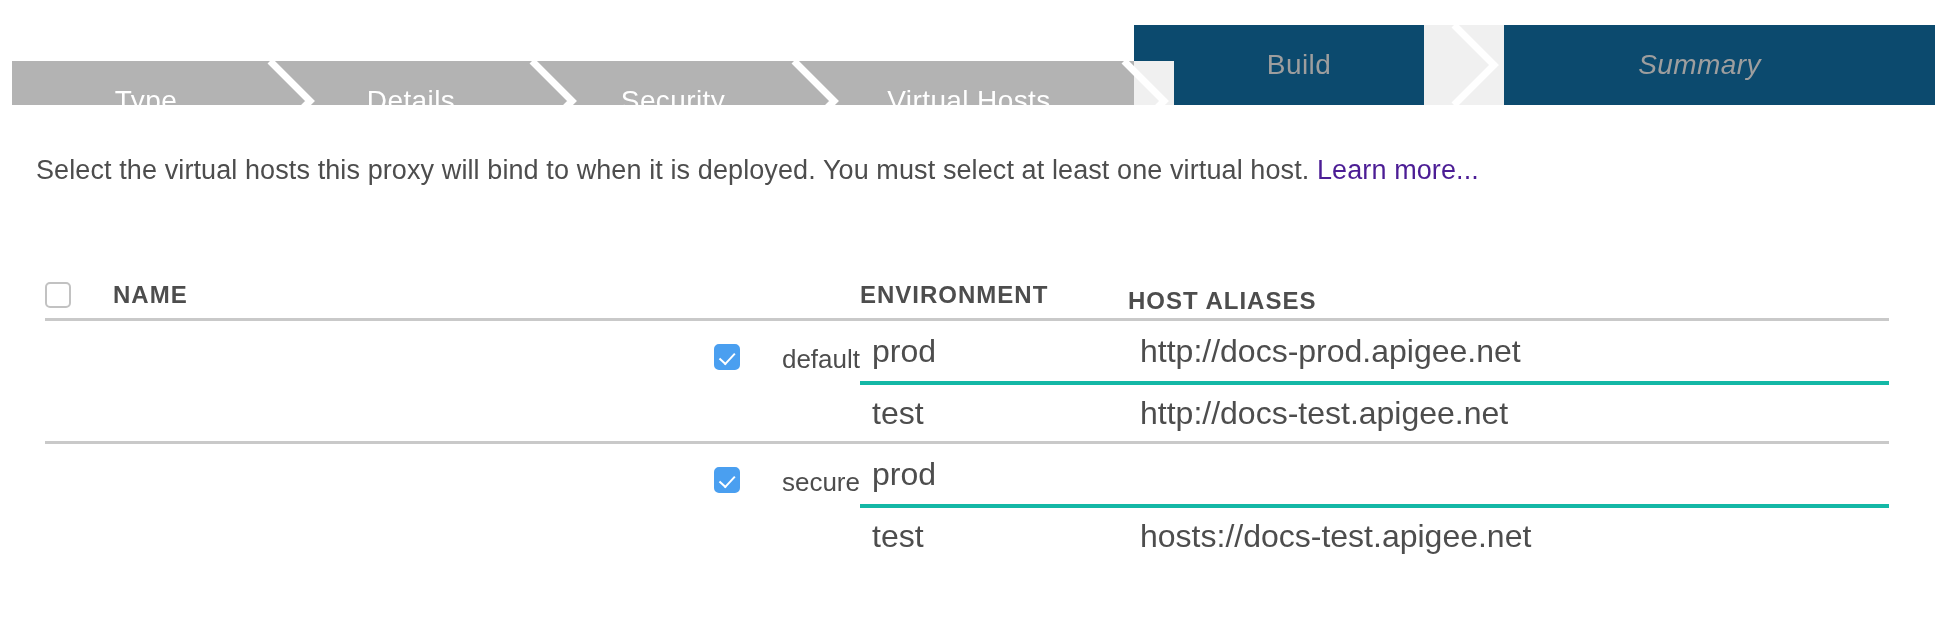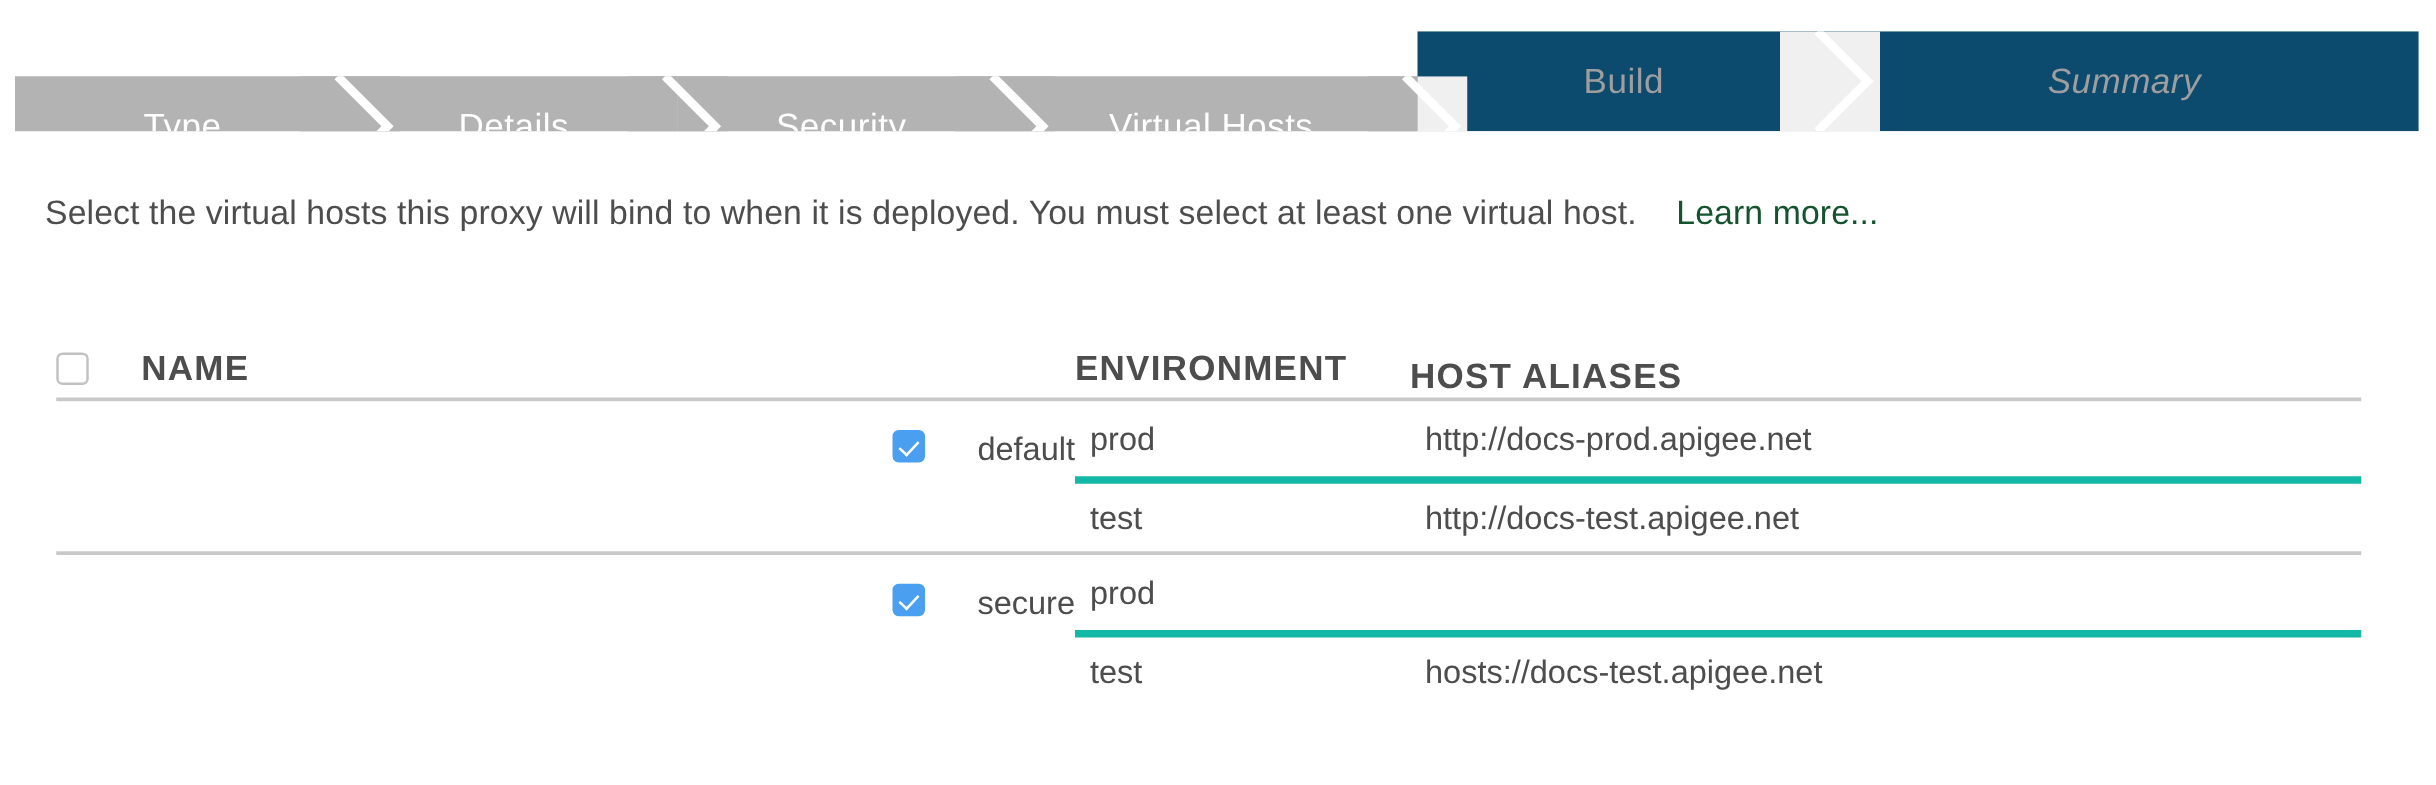--- a/index.html
+++ b/index.html
@@ -58,45 +58,44 @@
   
   .description {
     position: absolute;
     left: 36px; top: 155px;
     font-size: 27px;
     color: #4d4d4d;
     letter-spacing: 0.1px;
     white-space: nowrap;
   }
   .description .learn-more {
-    color: #14532d;
+    color: #4c1d95;
     text-decoration: none;
     cursor: pointer;
-    margin-left: 24px;
   }
 
   
   .vh-table {
     position: absolute;
     left: 45px; top: 272px;
     width: 1844px;
   }
   .trow {
     display: flex;
     align-items: center;
     position: relative;
   }
   .col-check  { width: 68px; flex: 0 0 68px; display:flex; align-items:center; }
   .col-name   { width: 747px; flex: 0 0 747px; }
   .col-env    { width: 268px; flex: 0 0 268px; }
   .col-host   { flex: 1 1 auto; margin-top: 12px; }
 
   .header-row { height: 46px; }
   .th {
-    font-size: 28px;
+    font-size: 24px;
     font-weight: 700;
     color: #4d4d4d;
     letter-spacing: 1.0px;
   }
 
   
   .vh-group {
     border-top: 3px solid #c9c9c9;
     display: flex;
     align-items: stretch;
@@ -108,24 +107,24 @@
     padding-top: 23px;
     justify-content: flex-end;
   }
   .group-right { flex: 1 1 auto; }
 
   .env-row {
     display: flex;
     align-items: center;
     height: 60px;
   }
-  .env-row + .env-row { border-top: 6px solid #14b8a6; }
+  .env-row + .env-row { border-top: 4px solid #14b8a6; }
 
   .cell-text {
-    font-size: 26px;
+    font-size: 32px;
     color: #4d4d4d;
     white-space: nowrap;
   }
   .name-text {
     font-size: 26px;
     color: #4d4d4d;
     white-space: nowrap;
   }
   .env-name { width: 268px; flex: 0 0 268px; padding-left: 12px; }
   .env-host { flex: 1 1 auto; padding-left: 12px; }

